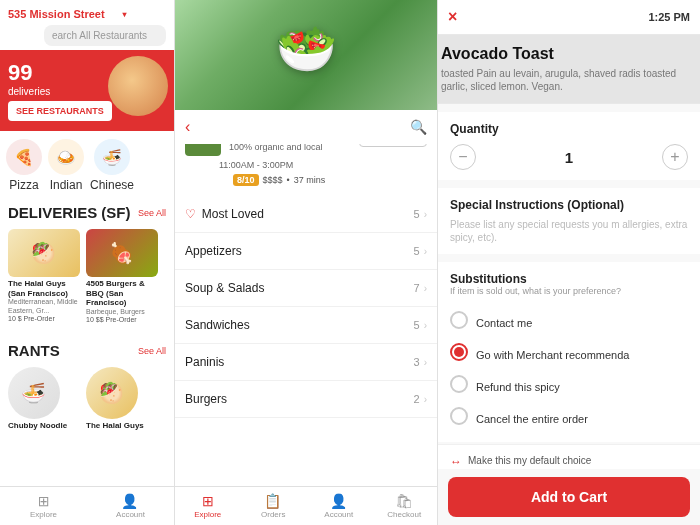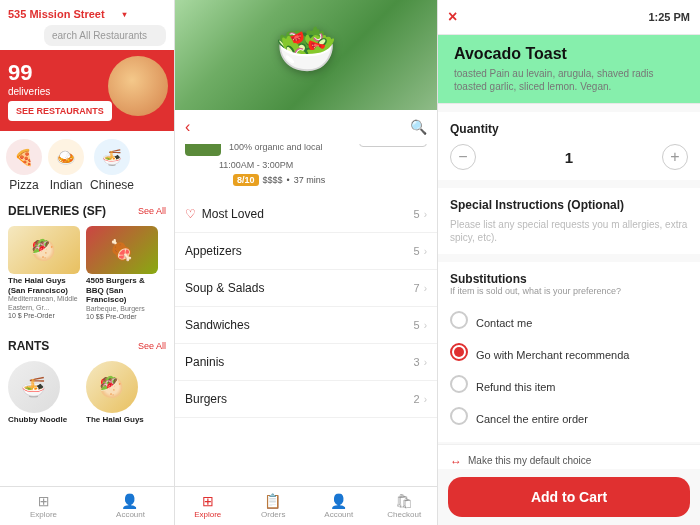--- a/index.html
+++ b/index.html
@@ -97,21 +97,21 @@
       justify-content: center;
       font-size: 16px;
     }
     .p1-cat-label { font-size: 12px; color: #333; }
     .p1-section-header {
       display: flex;
       justify-content: space-between;
       align-items: center;
       padding: 4px 8px;
     }
-    .p1-section-title { font-size: 12px; font-weight: 700; color: #222; }
+    .p1-section-title { font-size: 15px; font-weight: 700; color: #222; }
     .p1-see-all { font-size: 9px; color: #e03030; }
     .p1-cards {
       display: flex;
       gap: 6px;
       padding: 4px 8px;
     }
     .p1-card {
       width: 72px;
     }
     .p1-card-img {
@@ -300,22 +300,22 @@
       border-bottom: 1px solid #e8e8e8;
     }
     .p3-close { color: #e03030; font-size: 16px; cursor: pointer; font-weight: 700; }
     .p3-time { font-size: 11px; color: #333; font-weight: 600; margin-left: auto; }
     .p3-content {
       flex: 1;
       overflow-y: auto;
       background: #f8f8f8;
     }
     .p3-item-header {
-      background: #86efac;
-      padding: 10px 16px;
+      background: #e5e5e5;
+      padding: 10px 3px;
       border-bottom: 1px solid #e8e8e8;
     }
     .p3-item-title { font-size: 16px; font-weight: 700; color: #111; margin-bottom: 4px; }
     .p3-item-desc { font-size: 10px; color: #777; line-height: 1.3; }
     .p3-section {
       background: #fff;
       margin-top: 8px;
       padding: 10px 12px;
     }
     .p3-section-title { font-size: 12px; font-weight: 700; color: #222; margin-bottom: 8px; }
@@ -390,21 +390,21 @@
     }
     .p3-default-icon { color: #e03030; font-size: 12px; }
     .p3-default-label { font-size: 10px; color: #555; }
     .p3-add-to-cart {
       background: #e03030;
       color: #fff;
       border: none;
       width: calc(100% - 20px);
       margin: 8px 10px;
       padding: 12px;
-      border-radius: 14px;
+      border-radius: 8px;
       font-size: 14px;
       font-weight: 700;
       cursor: pointer;
       text-align: center;
     }
   </style>
 </head>
 <body>
 
 <div class="panel1">
@@ -625,21 +625,21 @@
         <span class="p3-radio-label">Contact me</span>
       </div>
       <div class="p3-radio-option">
         <div class="p3-radio selected">
           <div class="p3-radio-inner"></div>
         </div>
         <span class="p3-radio-label">Go with Merchant recommenda</span>
       </div>
       <div class="p3-radio-option">
         <div class="p3-radio"></div>
-        <span class="p3-radio-label">Refund this item</span>
+        <span class="p3-radio-label">Refund this spicy</span>
       </div>
       <div class="p3-radio-option">
         <div class="p3-radio"></div>
         <span class="p3-radio-label">Cancel the entire order</span>
       </div>
     </div>
     <div class="p3-default-choice">
       <span class="p3-default-icon">↔</span>
       <span class="p3-default-label">Make this my default choice</span>
     </div>

